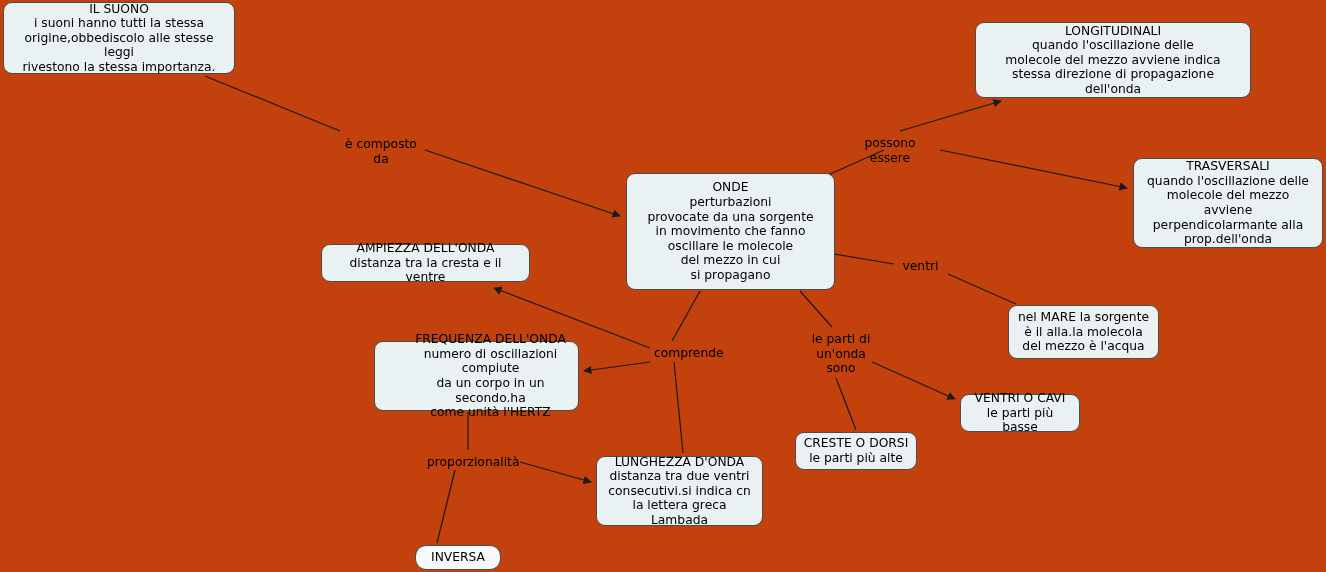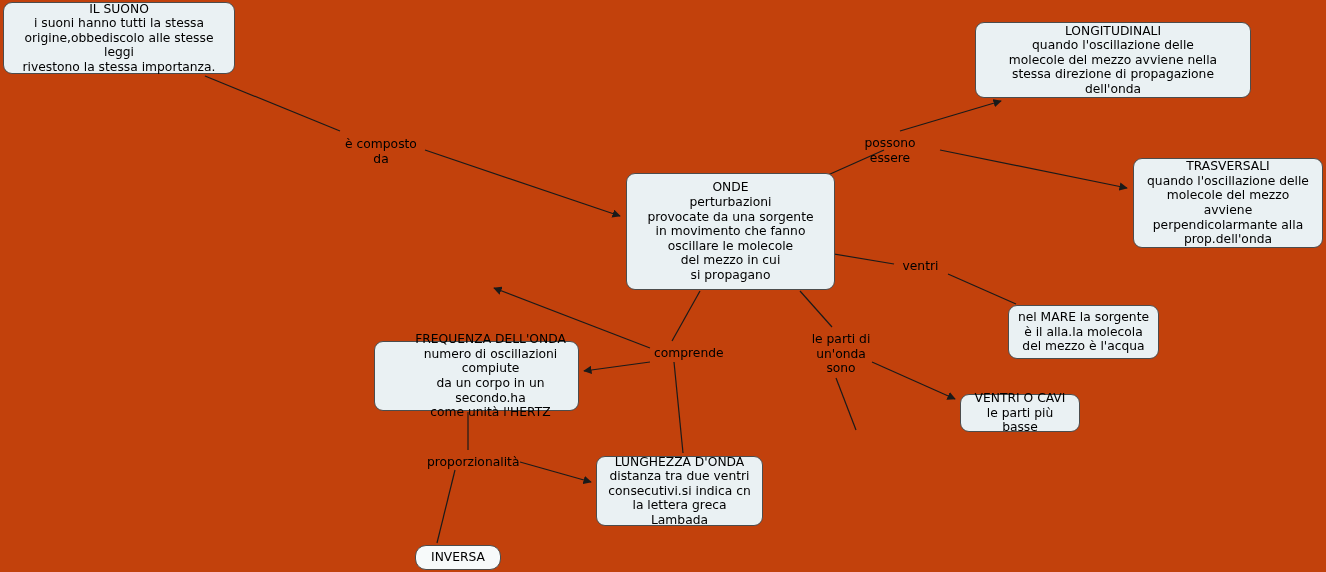--- a/index.html
+++ b/index.html
@@ -118,32 +118,36 @@
 provocate da una sorgente
 in movimento che fanno
 oscillare le molecole
 del mezzo in cui
 si propagano</span>
   </div>
 
   <div class="node" style="left:975px; top:22px; width:276px; height:76px;">
     <span>LONGITUDINALI
 quando l'oscillazione delle
-molecole del mezzo avviene nella
+molecole del mezzo avviene indica
 stessa direzione di propagazione dell'onda</span>
   </div>
 
   <div class="node" style="left:1133px; top:158px; width:190px; height:90px;">
     <span>TRASVERSALI
 quando l'oscillazione delle
 molecole del mezzo avviene
 perpendicolarmante alla
 prop.dell'onda</span>
   </div>
 
+  <div class="node" style="left:321px; top:244px; width:209px; height:38px;">
+    <span>AMPIEZZA DELL'ONDA
+distanza tra la cresta e il ventre</span>
+  </div>
 
   <div class="node" style="left:374px; top:341px; width:205px; height:70px;padding-left:35px;">
     <span>FREQUENZA DELL'ONDA
 numero di oscillazioni compiute
 da un corpo in un secondo.ha
 come unità l'HERTZ</span>
   </div>
 
   <div class="node" style="left:596px; top:456px; width:167px; height:70px;">
     <span>LUNGHEZZA D'ONDA
@@ -160,20 +164,24 @@
     <span>nel MARE la sorgente
 è il alla.la molecola
 del mezzo è l'acqua</span>
   </div>
 
   <div class="node" style="left:960px; top:394px; width:120px; height:38px;">
     <span>VENTRI O CAVI
 le parti più basse</span>
   </div>
 
+  <div class="node" style="left:795px; top:432px; width:122px; height:38px;">
+    <span>CRESTE O DORSI
+le parti più alte</span>
+  </div>
 
   <div class="edge-label" style="left:338px; top:137px; width:86px;">è composto da</div>
 
   <div class="edge-label" style="left:843px; top:136px; width:94px;">possono essere</div>
 
   <div class="edge-label" style="left:898px; top:259px; width:45px;">ventri</div>
 
   <div class="edge-label" style="left:654px; top:346px; width:68px;">comprende</div>
 
   <div class="edge-label" style="left:811px; top:332px; width:60px;">le parti di

